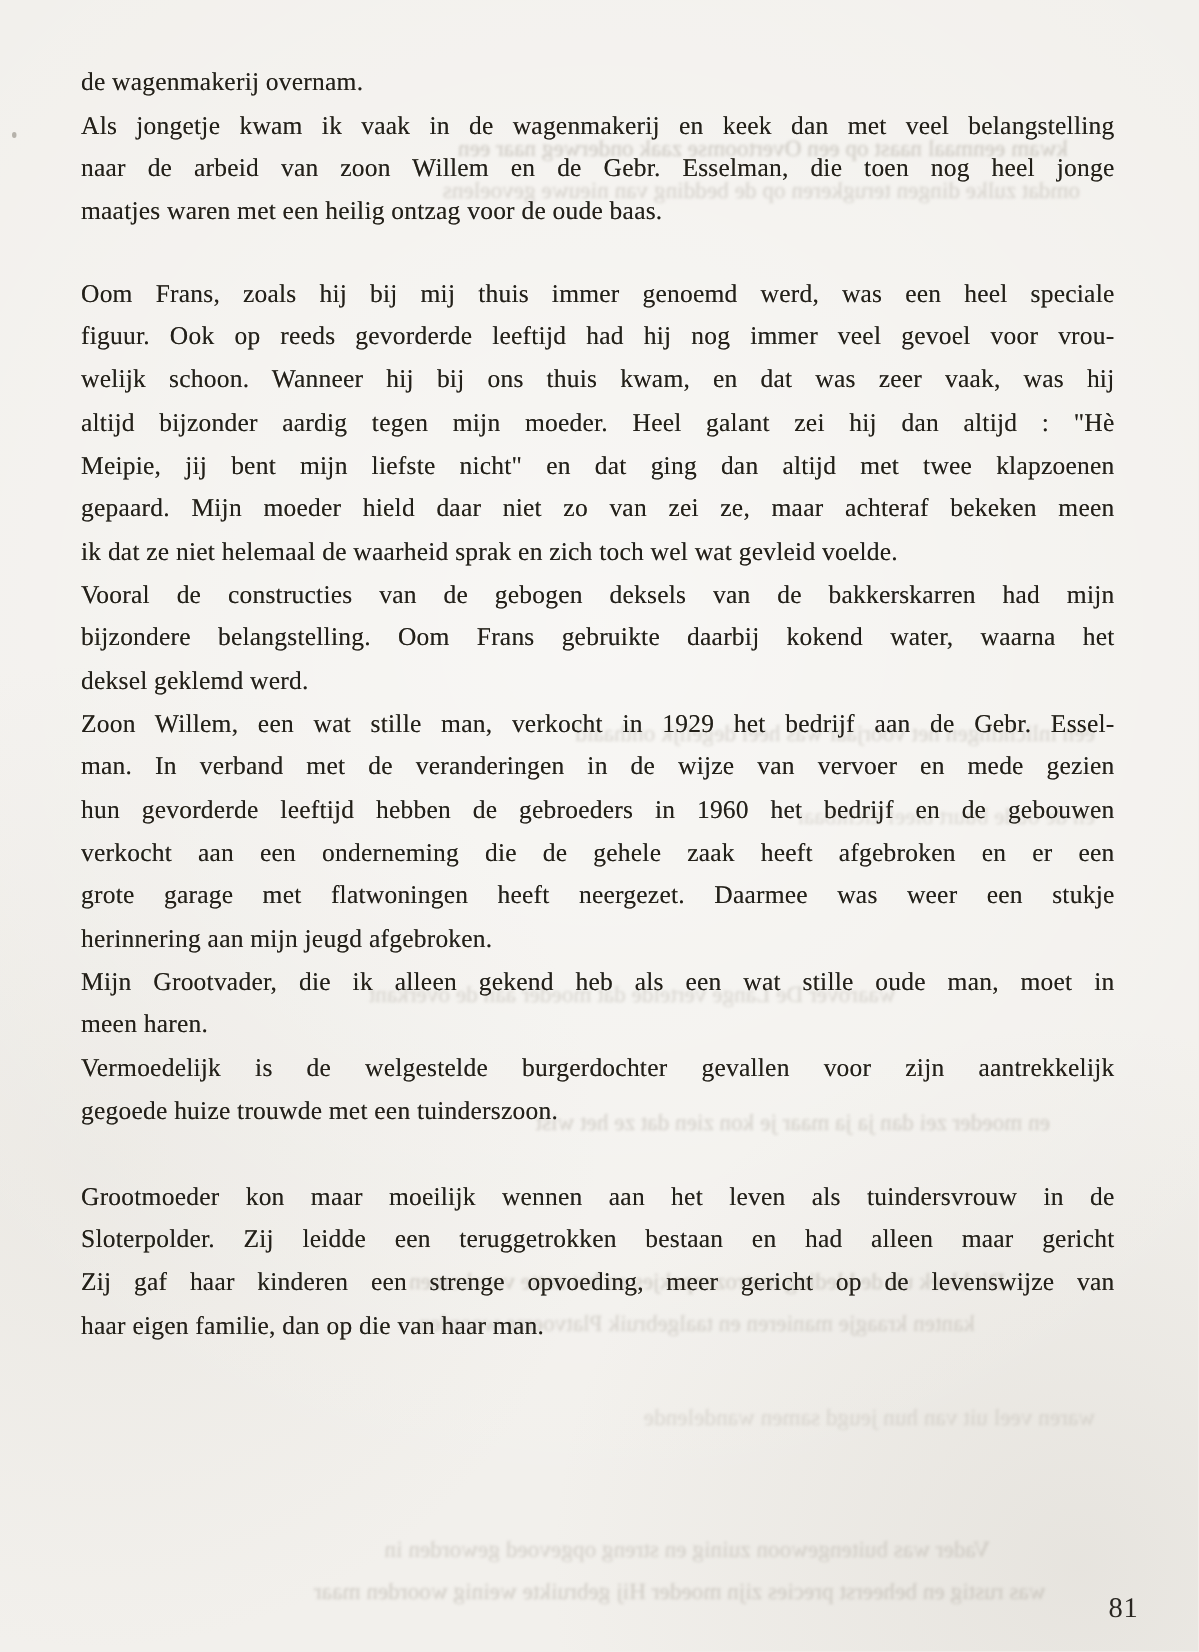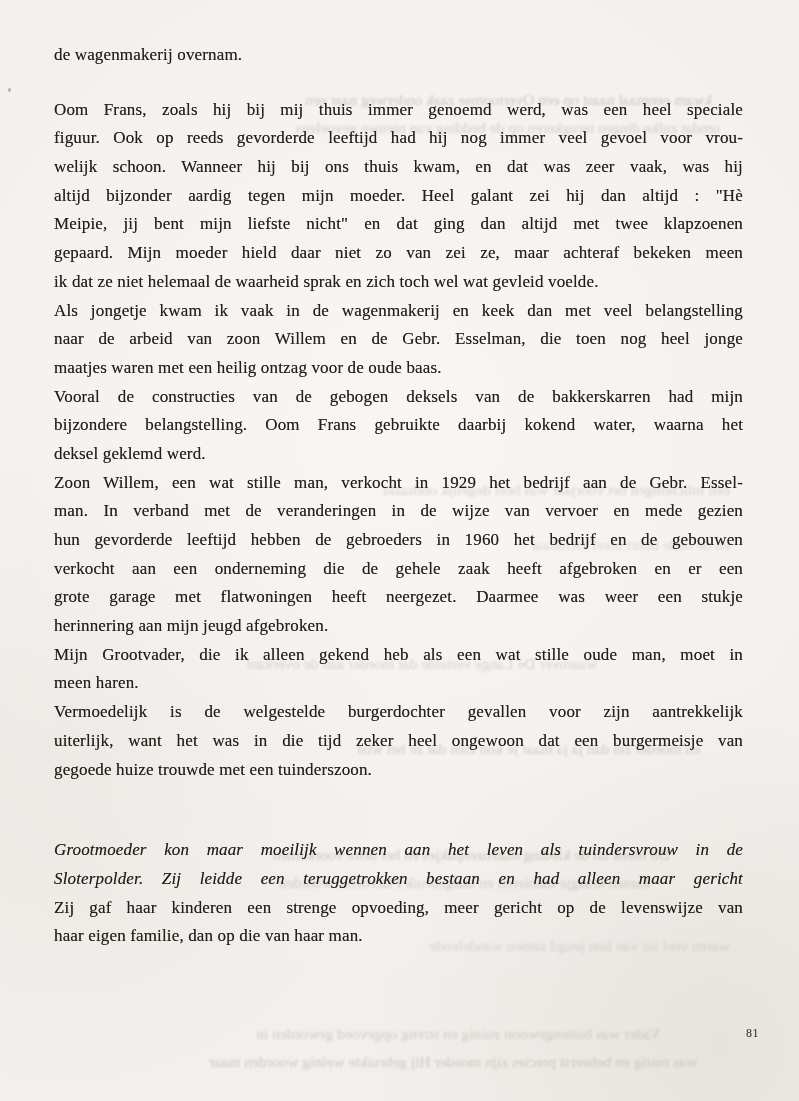--- a/index.html
+++ b/index.html
@@ -22,36 +22,36 @@
   .content {
     position: absolute;
     left: 54px; right: 56px; top: 41px;
     color: #232019;
     font-size: 17px;
     letter-spacing: 0.15px;
     text-shadow: 0 0 0.4px rgba(35,32,25,0.55);
   }
   .para { margin: 0; }
   .para.g26 { margin-top: 26px; }
-  .para.g36 { margin-top: 52px; font-style: italic; }
+  .para.g36 { margin-top: 28px; }
   .ln {
     height: 28.7px;
     line-height: 28.7px;
     text-align: justify;
     text-align-last: justify;
     overflow: hidden;
     white-space: nowrap;
   }
   .ln.last {
     text-align-last: left;
   }
   .pageno {
     position: absolute;
-    top: 1026px; right: 40px;
-    font-size: 12px;
+    top: 1062px; right: 40px;
+    font-size: 19px;
     color: #2a2722;
     letter-spacing: 0.5px;
   }
   
   .bleed {
     position: absolute;
     transform: scaleX(-1);
     filter: blur(1.2px);
     color: #aaa49a;
     opacity: 0.55;
@@ -100,34 +100,34 @@
   <div class="bleed b9">waren veel uit van hun jeugd samen wandelende</div>
   <div class="bleed b10">Vader was buitengewoon zuinig en streng opgevoed geworden in</div>
   <div class="bleed b11">was rustig en beheerst precies zijn moeder Hij gebruikte weinig woorden maar</div>
 
   <main class="content">
 
     <section class="para">
       <div class="ln last">de wagenmakerij overnam.</div>
     </section>
 
+    <section class="para">
+      <div class="ln">Als jongetje kwam ik vaak in de wagenmakerij en keek dan met veel belangstelling</div>
+      <div class="ln">naar de arbeid van zoon Willem en de Gebr. Esselman, die toen nog heel jonge</div>
+      <div class="ln last">maatjes waren met een heilig ontzag voor de oude baas.</div>
+    </section>
+
     <section class="para g26">
       <div class="ln">Oom Frans, zoals hij bij mij thuis immer genoemd werd, was een heel speciale</div>
       <div class="ln">figuur. Ook op reeds gevorderde leeftijd had hij nog immer veel gevoel voor vrou-</div>
       <div class="ln">welijk schoon. Wanneer hij bij ons thuis kwam, en dat was zeer vaak, was hij</div>
       <div class="ln">altijd bijzonder aardig tegen mijn moeder. Heel galant zei hij dan altijd : "Hè</div>
       <div class="ln">Meipie, jij bent mijn liefste nicht" en dat ging dan altijd met twee klapzoenen</div>
       <div class="ln">gepaard. Mijn moeder hield daar niet zo van zei ze, maar achteraf bekeken meen</div>
       <div class="ln last">ik dat ze niet helemaal de waarheid sprak en zich toch wel wat gevleid voelde.</div>
-    </section>
-
-    <section class="para">
-      <div class="ln">Als jongetje kwam ik vaak in de wagenmakerij en keek dan met veel belangstelling</div>
-      <div class="ln">naar de arbeid van zoon Willem en de Gebr. Esselman, die toen nog heel jonge</div>
-      <div class="ln last">maatjes waren met een heilig ontzag voor de oude baas.</div>
     </section>
 
     <section class="para">
       <div class="ln">Vooral de constructies van de gebogen deksels van de bakkerskarren had mijn</div>
       <div class="ln">bijzondere belangstelling. Oom Frans gebruikte daarbij kokend water, waarna het</div>
       <div class="ln last">deksel geklemd werd.</div>
     </section>
 
     <section class="para">
       <div class="ln">Zoon Willem, een wat stille man, verkocht in 1929 het bedrijf aan de Gebr. Essel-</div>
@@ -138,21 +138,20 @@
       <div class="ln last">herinnering aan mijn jeugd afgebroken.</div>
     </section>
 
     <section class="para">
       <div class="ln">Mijn Grootvader, die ik alleen gekend heb als een wat stille oude man, moet in</div>
       <div class="ln last">meen haren.</div>
     </section>
 
     <section class="para">
       <div class="ln">Vermoedelijk is de welgestelde burgerdochter gevallen voor zijn aantrekkelijk</div>
-      <div class="ln">uiterlijk, want het was in die tijd zeker heel ongewoon dat een burgermeisje van</div>
       <div class="ln last">gegoede huize trouwde met een tuinderszoon.</div>
     </section>
 
     <section class="para g36">
       <div class="ln">Grootmoeder kon maar moeilijk wennen aan het leven als tuindersvrouw in de</div>
       <div class="ln">Sloterpolder. Zij leidde een teruggetrokken bestaan en had alleen maar gericht</div>
     </section>
 
     <section class="para">
       <div class="ln">Zij gaf haar kinderen een strenge opvoeding, meer gericht op de levenswijze van</div>

